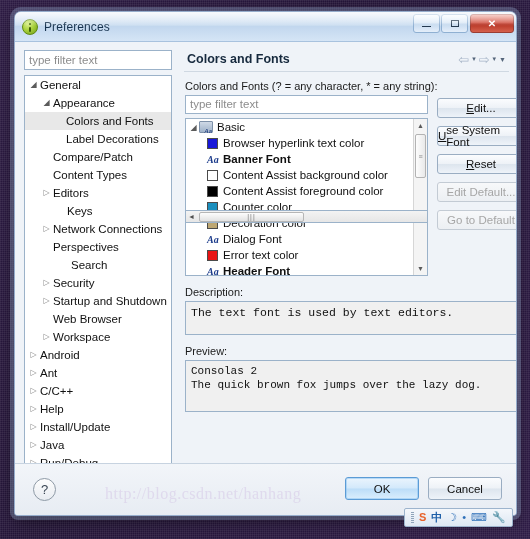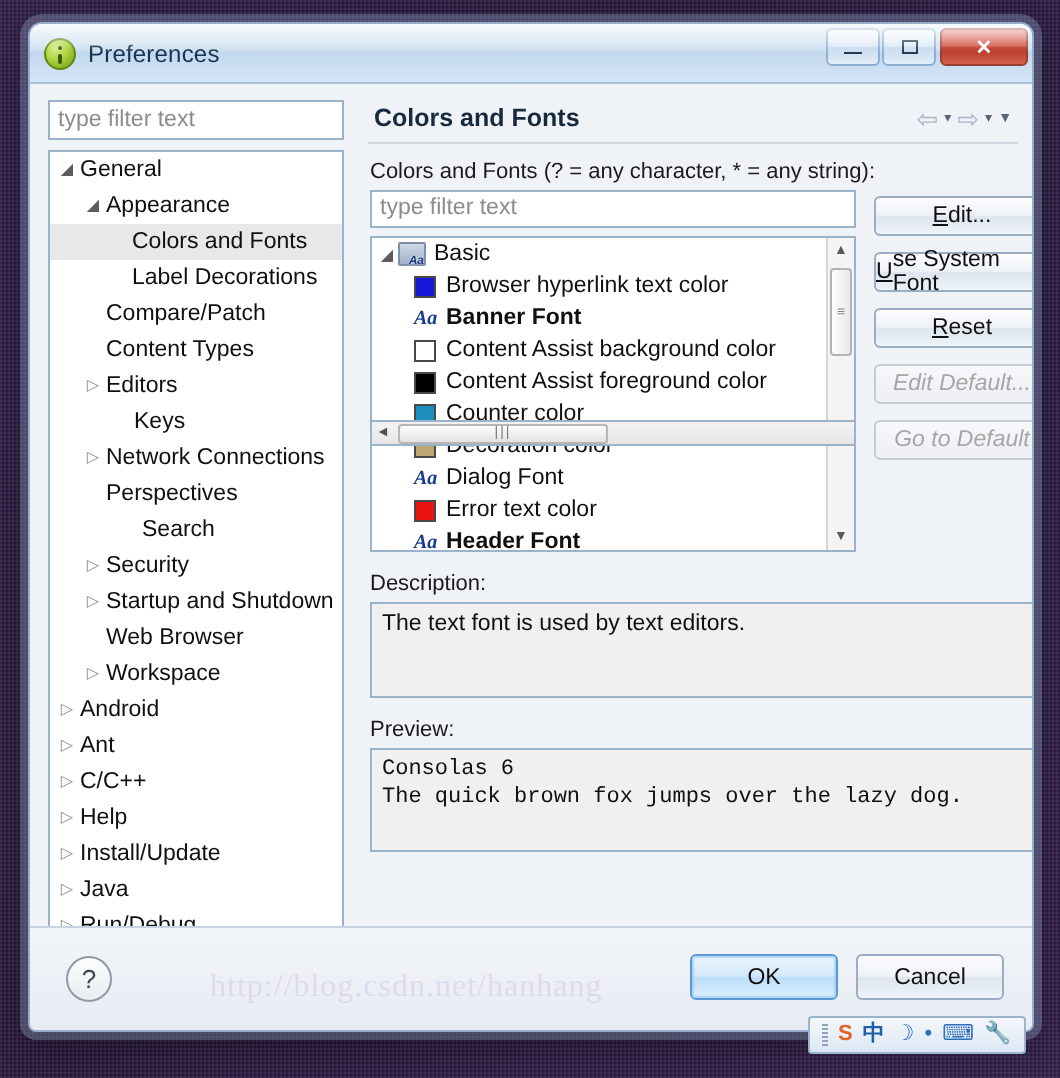--- a/index.html
+++ b/index.html
@@ -203,29 +203,29 @@
   
   #side-btns { position:absolute; left:256px; top:52px; width:88px; }
   .btn {
     width:88px; height:20px; margin-bottom:8px;
     border:1px solid #9aadc2; border-radius:3px;
     background:linear-gradient(to bottom,#fbfcfe 0%,#eef2f7 48%,#dde5ee 52%,#eef3f9 100%);
     font-size:11.5px; color:#101010;
     display:flex; align-items:center; justify-content:center;
   }
   .btn.disabled { color:#a6a6a6; border-color:#c3cbd4;
-    background:linear-gradient(to bottom,#f7f8fa,#eceff3);font-style:italic; }
+    background:linear-gradient(to bottom,#f7f8fa,#eceff3); }
   .btn u { text-decoration:underline; }
 
   
   .ro-box {
     margin-left:4px; background:#f0f0f0; border:1px solid #9bb2c9;
     font-size:11.5px; color:#101010; padding:4px 5px;
   }
-  #desc-box { width:340px; height:48px; }
+  #desc-box { width:340px; height:34px;font-family:Liberation Mono, monospace; }
   #prev-box {
     width:340px; height:52px;
     font-family:"Liberation Mono","DejaVu Sans Mono",monospace;
     font-size:11px; line-height:13.5px; background:#f0f0f0;
   }
 
   
   #pane-btns { position:absolute; right:8px; bottom:10px; display:flex; gap:7px; }
   .btn2 {
     height:21px; padding:0 9px;
@@ -488,21 +488,21 @@
           <div class="btn"><u>R</u>eset</div>
           <div class="btn disabled">Edit Default...</div>
           <div class="btn disabled">Go to Default</div>
         </div>
 
       <div class="pane-label" style="margin-top:10px;">Description:</div>
       <div id="desc-box" class="ro-box">The text font is used by text editors.</div>
 
       <div class="pane-label" style="margin-top:10px;">Preview:</div>
       <div id="prev-box" class="ro-box">
-        <div>Consolas 6</div>
+        <div>Consolas 2</div>
         <div>The quick brown fox jumps over the lazy dog.</div>
       </div>
 
       <div id="pane-btns">
         <div class="btn2">Restore <u>D</u>efaults</div>
         <div class="btn2"><u>A</u>pply</div>
       </div>
     </div>
   </div>
 

